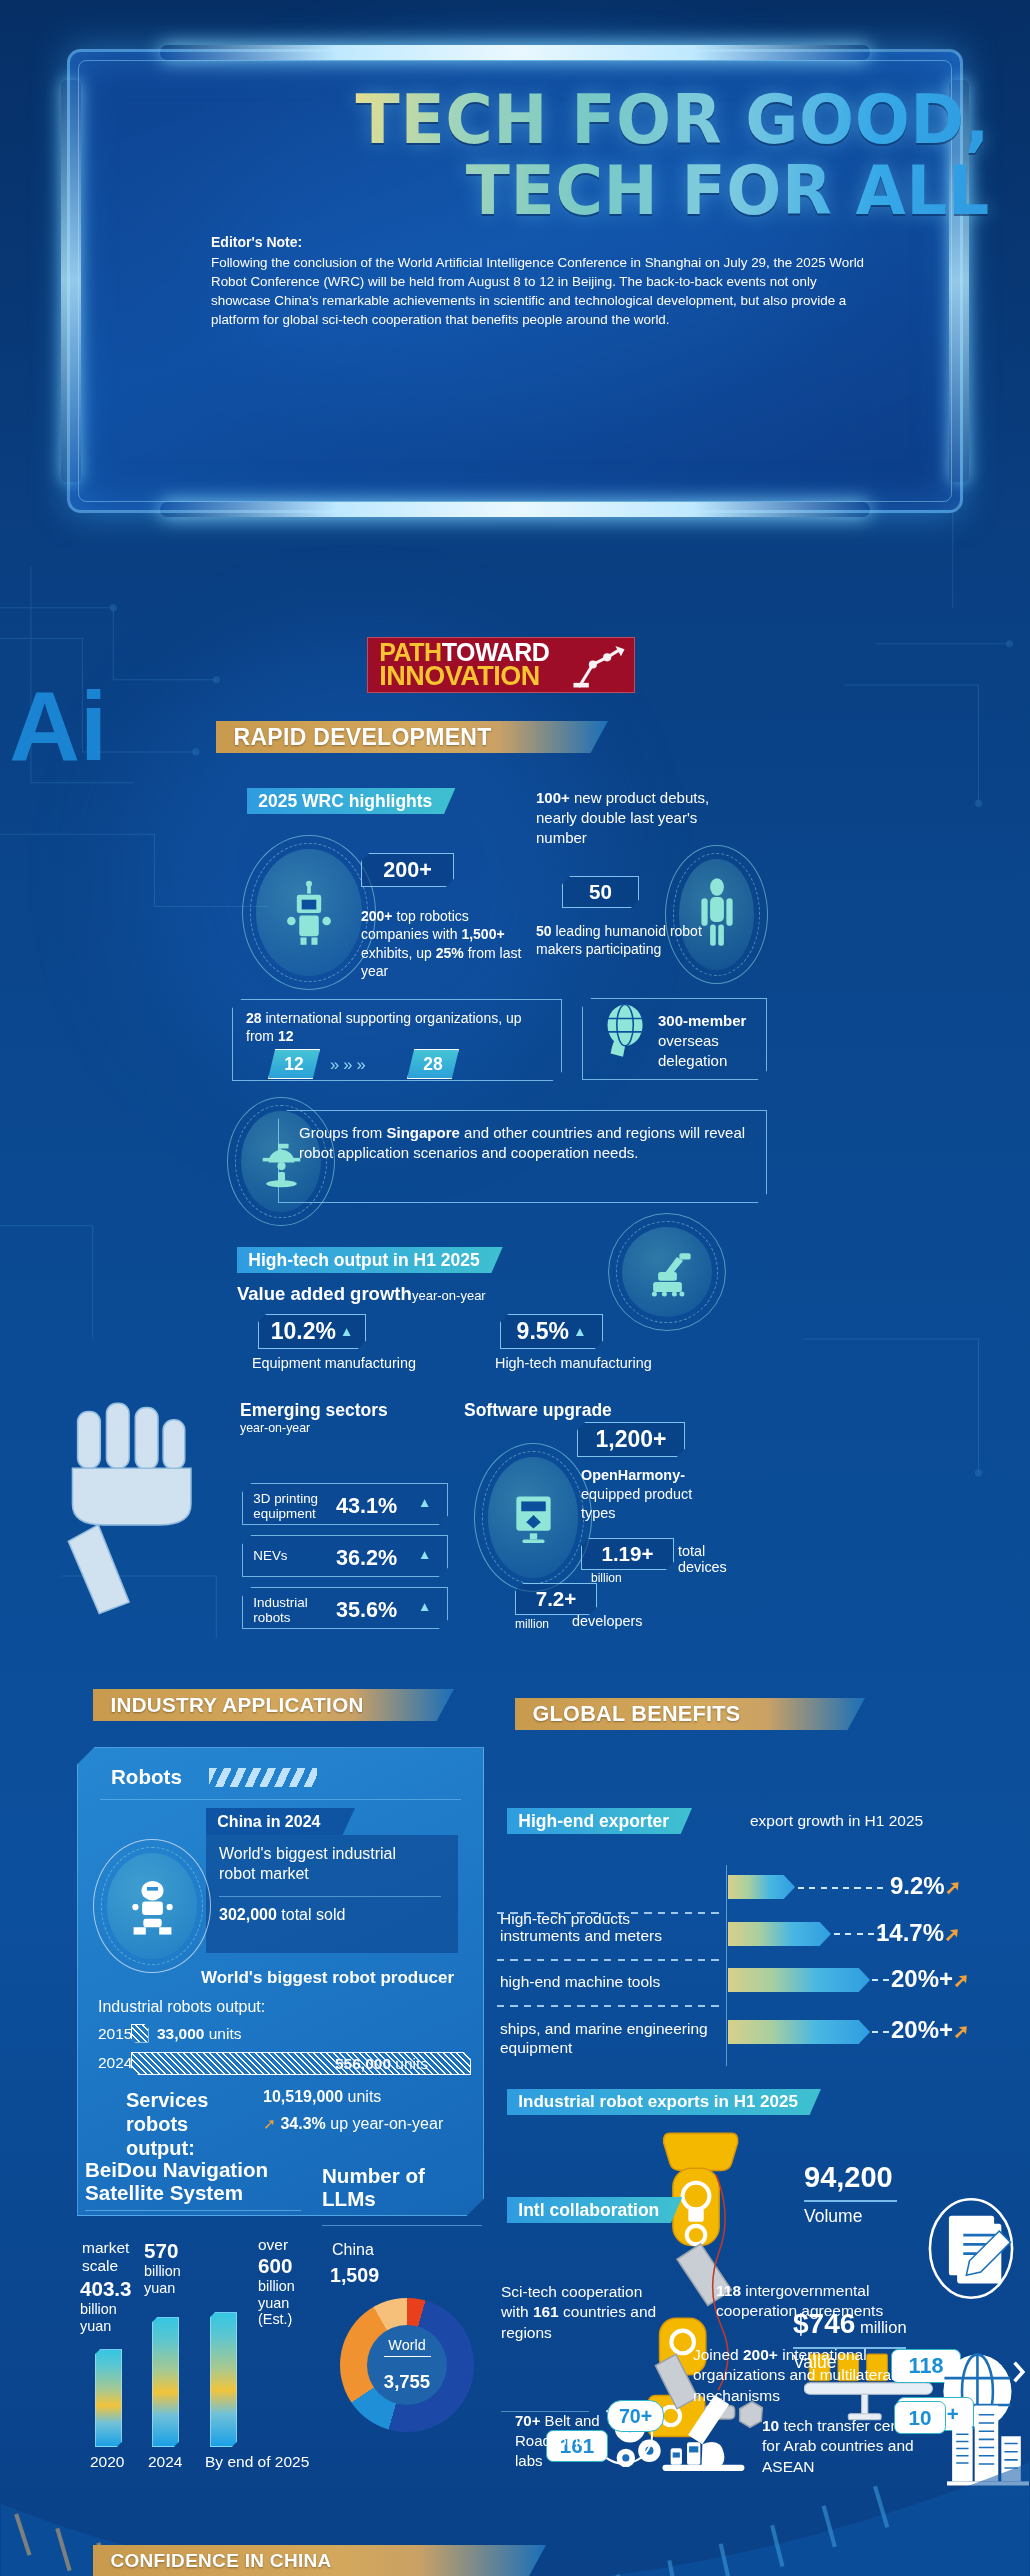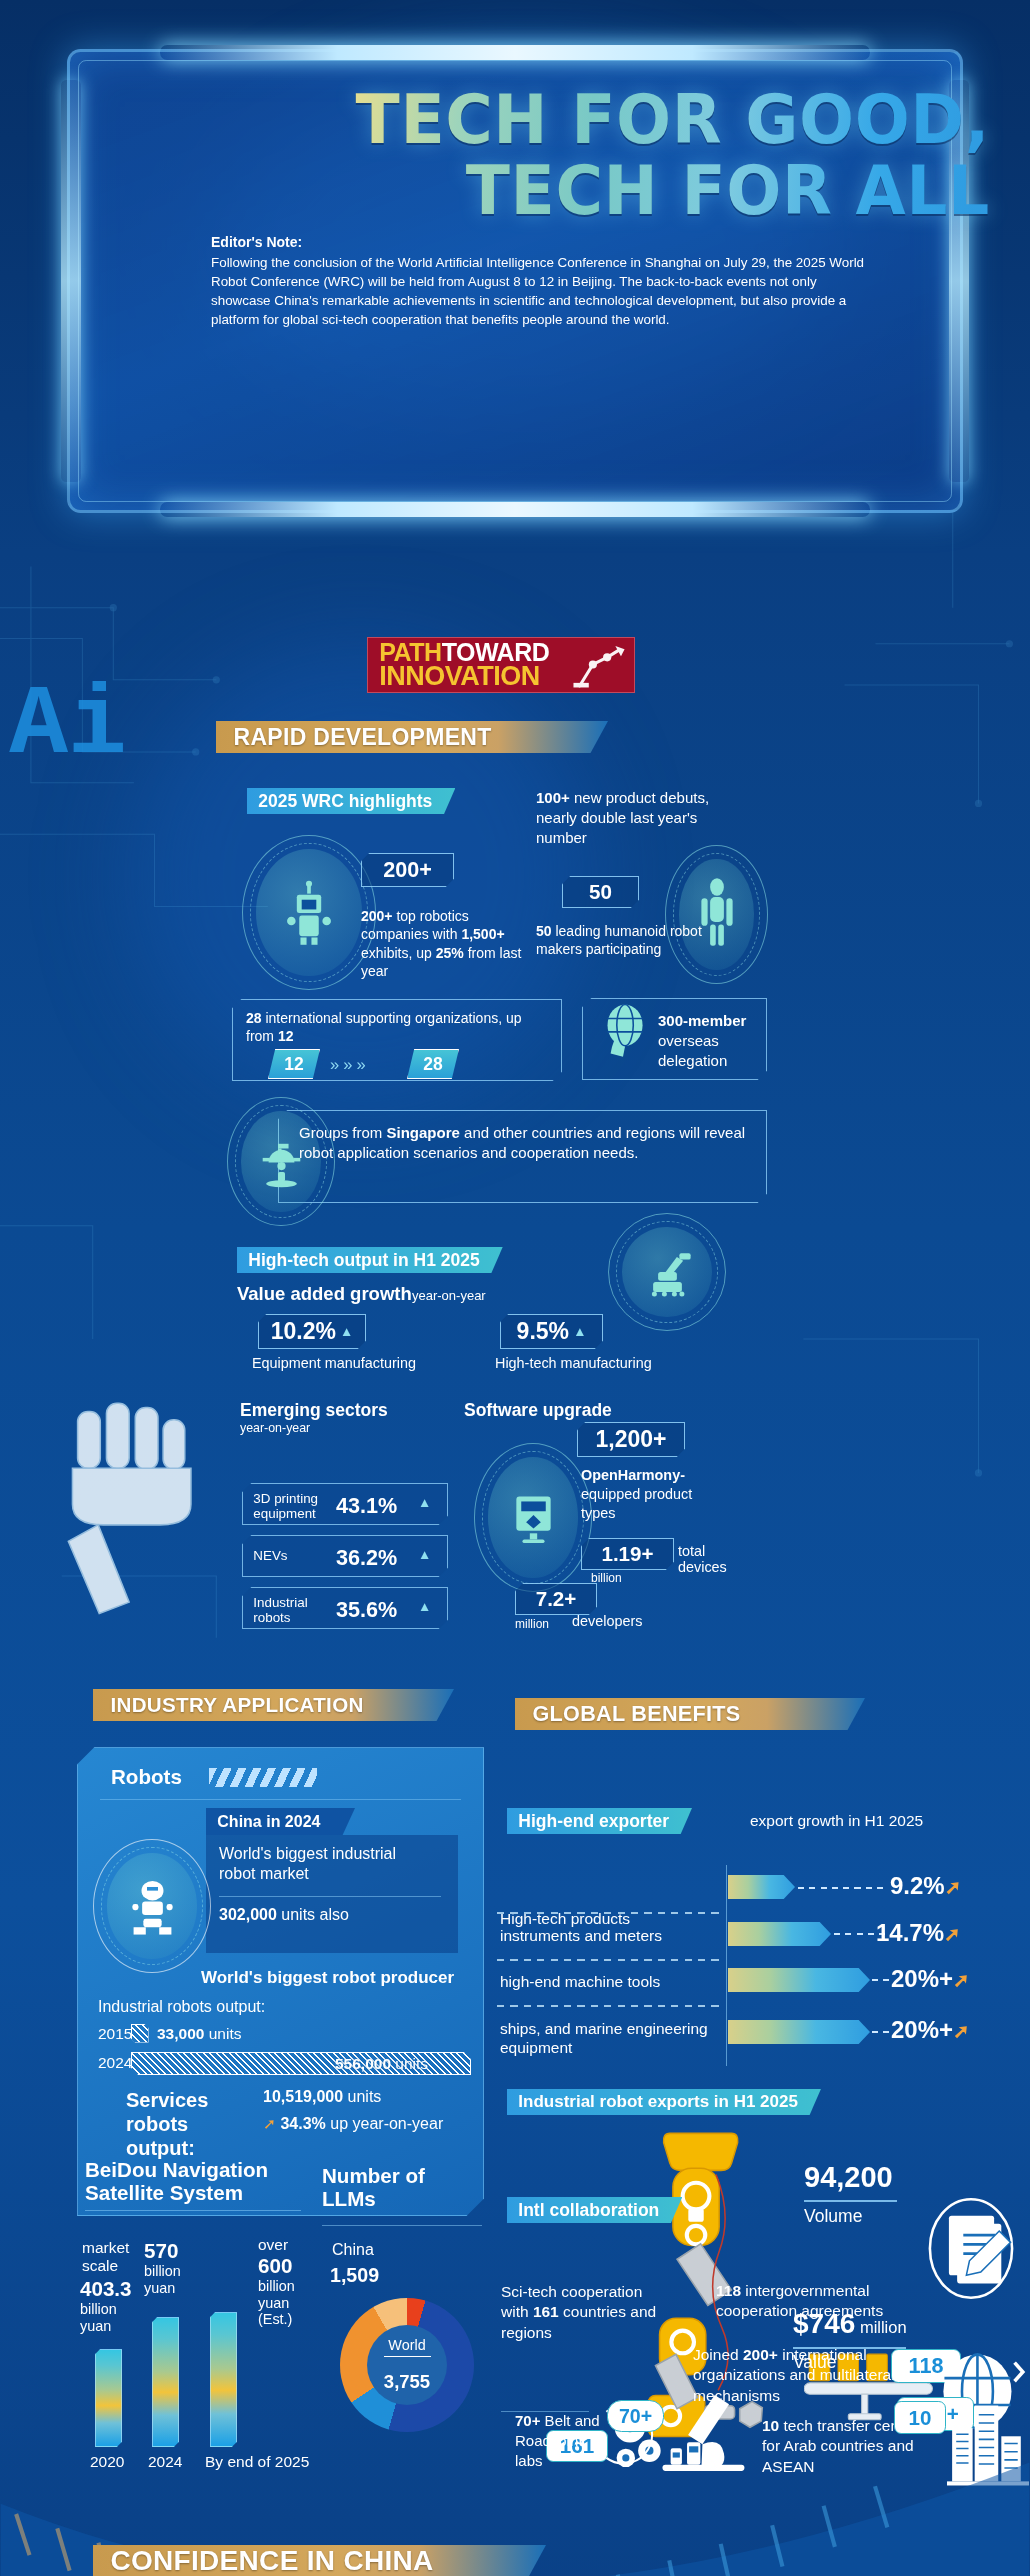--- a/index.html
+++ b/index.html
@@ -110,21 +110,21 @@
   </g>
   <g fill="#5fc2f5" opacity=".5">
     <circle cx="220" cy="1180" r="7"></circle>
       <circle cx="420" cy="1320" r="7"></circle>
       <circle cx="380" cy="1460" r="7"></circle>
     <circle cx="1900" cy="1560" r="7"></circle>
       <circle cx="1960" cy="1250" r="7"></circle>
       <circle cx="1900" cy="2860" r="7"></circle>
   </g>
 </svg>
-<div class="abs" style="left:9.3px;top:670px;font-size:98px;font-weight:700;color:#1d8fe0;opacity:.85;font-family:Liberation Mono, monospace;">Ai</div>
+<div class="abs" style="left:9.3px;top:670px;font-size:98px;font-weight:700;color:#1d8fe0;opacity:.85;font-family:Liberation Sans, sans-serif;">Ai</div>
 
 <div class="hero">
   <div class="hero-frame"></div>
   <div class="hero-bar"></div>
   <div class="hero-bar bottom"></div>
   <div class="hero-side l"></div>
   <div class="hero-side r"></div>
   <div class="title">
     <span class="ln">TECH FOR GOOD,</span>
     <span class="ln">TECH FOR ALL</span>
@@ -369,21 +369,21 @@
 <div class="abs" style="left:209px;top:1768px;width:108px;height:18.5px;background:repeating-linear-gradient(115deg,#bfe3ff 0 7.2px,transparent 7.2px 13.4px);"></div>
 <div class="line" style="left:100px;top:1799px;width:361px;height:1px;opacity:.5;"></div>
 
 <div class="abs" style="left:206px;top:1808px;width:149px;height:27px;background:rgba(10,70,150,.75);clip-path:polygon(0 0,100% 0,calc(100% - 12.4px) 100%,0 100%);display:flex;align-items:center;padding-left:11.3px;font-size:16px;font-weight:700;">
   <span>China in 2024</span>
 </div>
 <div class="abs" style="left:206px;top:1835px;width:252px;height:118px;background:rgba(8,60,135,.55);"></div>
 <div class="abs" style="left:219px;top:1844px;width:206px;font-size:16px;line-height:1.25;">World's biggest industrial robot market</div>
 <div class="line" style="left:219px;top:1896px;width:222px;height:1px;opacity:.6;"></div>
 <div class="abs" style="left:219px;top:1906px;font-size:16px;">
-  <b>302,000</b><span> units also</span>
+  <b>302,000</b><span> total sold</span>
 </div>
 <div class="ring" style="left:93px;top:1839px;width:118px;height:134px;border-color:rgba(255,255,255,.6);">
   <div class="ring-ic">
     <svg viewBox="0 0 90 100" width="55" height="61">
       <g fill="#fff">
           <ellipse cx="45" cy="24" rx="18" ry="16"></ellipse>
           <rect x="36" y="18" width="18" height="6" fill="#2b8fd6"></rect>
       <rect x="28" y="42" width="34" height="22" rx="5"></rect>
           <rect x="30" y="70" width="30" height="14" rx="4"></rect>
       <rect x="12" y="46" width="10" height="10" rx="4"></rect>
@@ -670,17 +670,17 @@
       <path d="M1100 280 l12 80"></path>
       <path d="M1200 258 l14 80"></path>
       <path d="M1300 230 l16 80"></path>
     <path d="M1400 198 l18 80"></path>
       <path d="M1500 162 l20 80"></path>
       <path d="M1600 124 l22 80"></path>
       <path d="M1700 86 l24 80"></path>
   </g>
 </svg>
 
-<div class="ribbon" style="left:93px;top:2545px;width:453px;font-size:28px;">
+<div class="ribbon" style="left:93px;top:2545px;width:453px;font-size:19px;">
   <span class="tick"></span>
   <span>CONFIDENCE IN CHINA</span>
 </div>
 
 
 </body></html>

